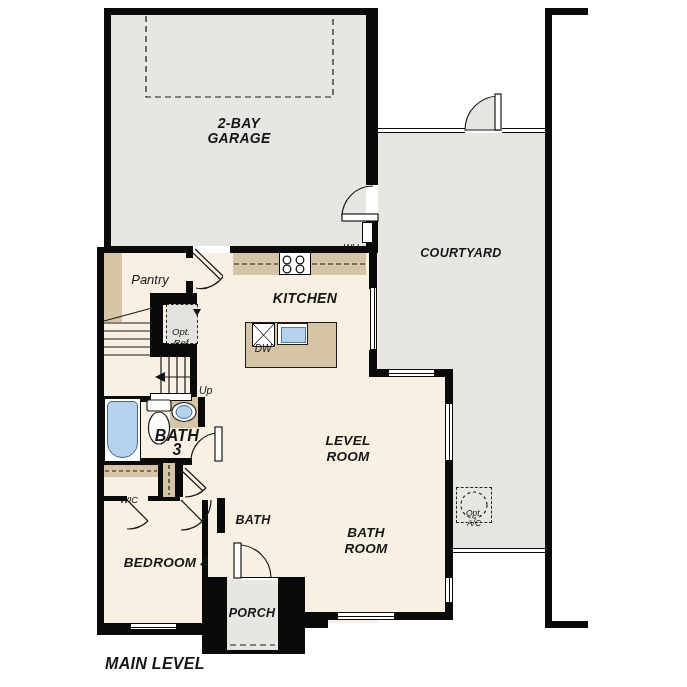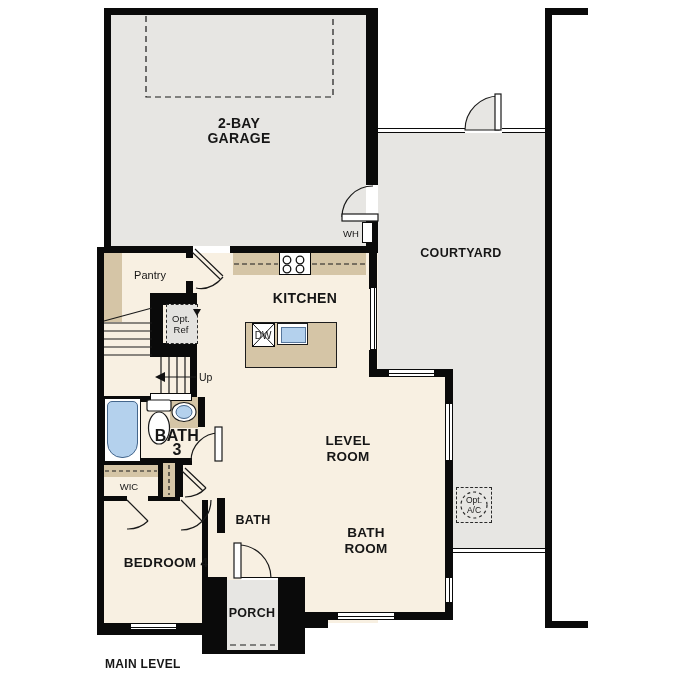--- a/index.html
+++ b/index.html
@@ -1,31 +1,31 @@
 <!DOCTYPE html>
 <html style="--wall: #0a0a0a; --floor: #f8f0e2; --hard: #e7e6e3; --wood: #d5c5a6; --blue: #b4d1ed; --optfill: #e3e2df; --line: #1a1a1a;"><head>
 <meta charset="utf-8">
 <style>
   html,body{margin:0;padding:0;background:#fff;}
   #plan{position:relative;width:687px;height:687px;background:#fff;overflow:hidden;
-        font-family:"Liberation Sans","DejaVu Sans",sans-serif;}
+        font-family:"Liberation Sans","DejaVu Sans",sans-serif;font-style:italic;}
   .abs{position:absolute;display:block;}
   .wall{position:absolute;background:var(--wall);}
   .fill{position:absolute;}
   .tan{position:absolute;background:var(--wood);}
   .win{position:absolute;background:#fff;border:1px solid var(--wall);box-sizing:border-box;}
   .win-h:after{content:"";position:absolute;left:0;right:0;top:50%;height:1px;background:var(--wall);}
   .win-v:after{content:"";position:absolute;top:0;bottom:0;left:50%;width:1px;background:var(--wall);}
   .fence{position:absolute;height:5px;background:#fff;border-top:1.5px solid var(--wall);
          border-bottom:1.5px solid var(--wall);box-sizing:border-box;}
   .box{position:absolute;background:#fff;border:1px solid var(--wall);box-sizing:border-box;}
   .dashbox{position:absolute;border:1.5px dashed #2a2a2a;box-sizing:border-box;}
   .lbl{position:absolute;color:#161616;font-weight:bold;text-align:center;
        transform:translate(-50%,-50%);white-space:nowrap;letter-spacing:.3px;z-index:9;}
-  .lbl.nrm{font-weight:normal;letter-spacing:0;}
+  .lbl.nrm{font-weight:normal;letter-spacing:0;margin-top:13px;}
   .lbl.left{transform:translate(0,-50%);text-align:left;}
   svg.ov{position:absolute;left:0;top:0;z-index:7;pointer-events:none;}
 </style>
 </head>
 <body>
 
 <div id="plan">
 
   <i class="fill" style="left:111px;top:15px;width:255px;height:231px;background:var(--hard)"></i>
   <i class="fill" style="left:378px;top:133px;width:167px;height:244px;background:var(--hard)"></i>
@@ -178,27 +178,27 @@
     <div>ROOM</div>
   </div>
   <div class="lbl" style="left:166px;top:562px;font-size:13.5px">BEDROOM 4</div>
   <div class="lbl" style="left:177px;top:443px;font-size:16px;line-height:14px">
     <div>BATH</div>
     <div>3</div>
   </div>
   <div class="lbl" style="left:253px;top:520px;font-size:12.5px">BATH</div>
   <div class="lbl" style="left:252px;top:613px;font-size:12.5px">PORCH</div>
   <div class="lbl nrm" style="left:129px;top:486px;font-size:9.5px">WIC</div>
-  <div class="lbl nrm" style="left:150px;top:275px;font-size:11px">Pantry</div>
+  <div class="lbl nrm" style="left:150px;top:266px;font-size:13px">Pantry</div>
   <div class="lbl nrm" style="left:351px;top:233px;font-size:9.5px">WH</div>
   <div class="lbl nrm" style="left:263px;top:335px;font-size:10px">DW</div>
   <div class="lbl nrm left" style="left:199px;top:377px;font-size:10.5px">Up</div>
   <div class="lbl nrm" style="left:181px;top:324px;font-size:9.5px;line-height:11px;z-index:10">
     <div>Opt.</div>
     <div>Ref</div>
   </div>
   <div class="lbl nrm" style="left:474px;top:505px;font-size:8.5px;line-height:10px">
     <div>Opt.</div>
     <div>A/C</div>
   </div>
-  <div class="lbl left" style="left:105px;top:664px;font-size:12px">MAIN LEVEL</div>
+  <div class="lbl left" style="left:105px;top:664px;font-size:16px">MAIN LEVEL</div>
 
 </div>
 
 </body></html>

